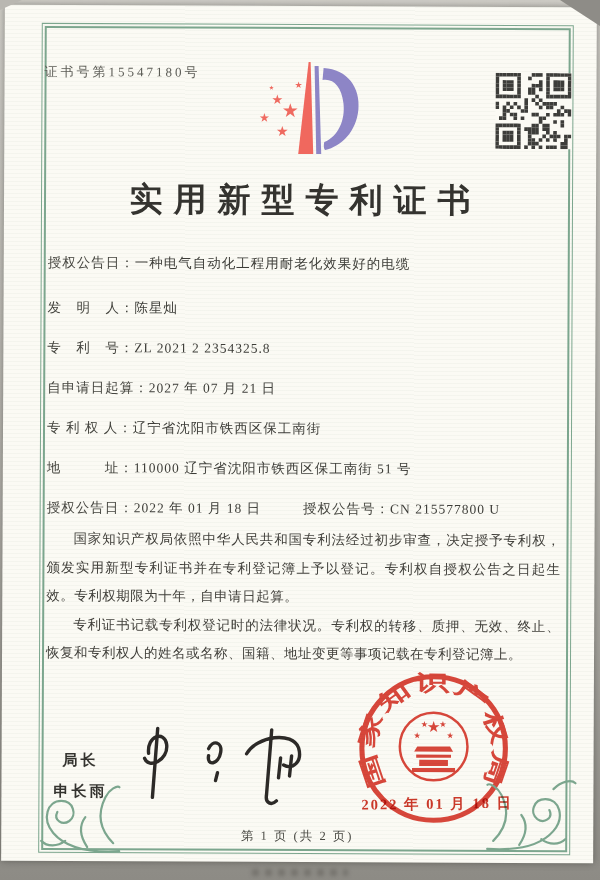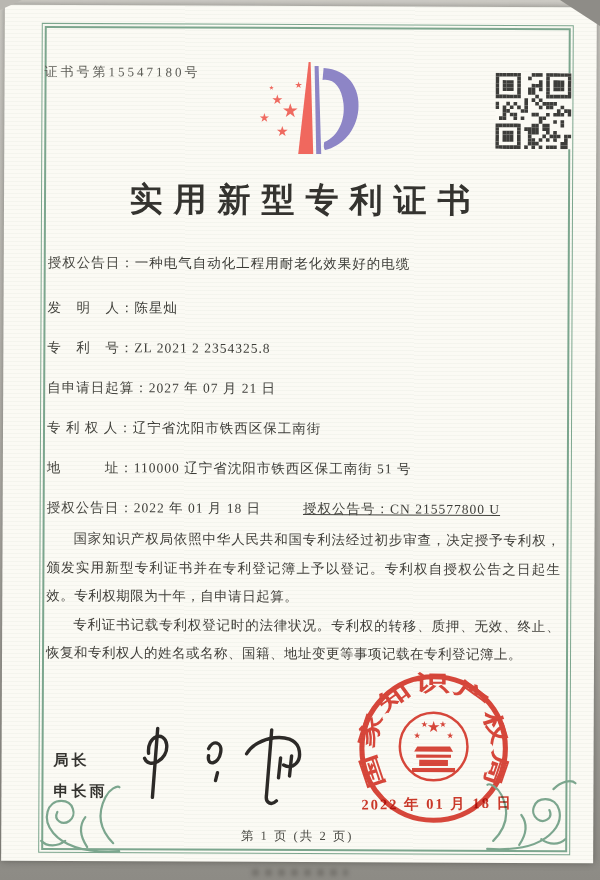--- a/index.html
+++ b/index.html
@@ -41,28 +41,28 @@
   }
   .fields{
     position:absolute;left:44px;top:246px;width:512px;
     font-size:13.5px;color:#44443f;letter-spacing:1px;
   }
   .field-row{line-height:24px;margin-bottom:16px;white-space:nowrap;}
   .field-row.first{margin-bottom:21px;}
   .field-label{color:#45453f;}
   .field-value{color:#3d3d38;}
   .grant-row{display:flex;}
-  .grant-right{margin-left:42px;text-decoration:underline;}
+  .grant-right{margin-left:42px;}
   .paragraphs{
     position:absolute;left:44px;top:520px;width:514px;
     font-size:13.5px;line-height:28.5px;color:#403f3a;
     text-align:justify;letter-spacing:.5px;
   }
   .paragraphs p{margin:0;text-indent:2em;}
-  .signer{position:absolute;left:52px;top:740px;font-size:15px;color:#34332f;letter-spacing:3px;line-height:31px;font-weight:600;}
+  .signer{position:absolute;left:52px;top:740px;font-size:15px;color:#34332f;letter-spacing:3px;line-height:31px;font-weight:600;text-align:center;}
   .signature{position:absolute;left:115px;top:712px;width:210px;height:95px;mix-blend-mode:multiply;}
   .seal{position:absolute;left:350px;top:662px;width:164px;height:164px;mix-blend-mode:multiply;opacity:.93;}
   .seal-date{
     position:absolute;left:360px;top:788px;z-index:3;
     font-size:14.5px;color:#cf3a2c;letter-spacing:2px;transform:rotate(-1deg);
     mix-blend-mode:multiply;font-weight:600;
   }
   .footer{
     position:absolute;left:0;top:822px;width:100%;text-align:center;
     font-size:12.5px;color:#4a4a44;letter-spacing:2px;

